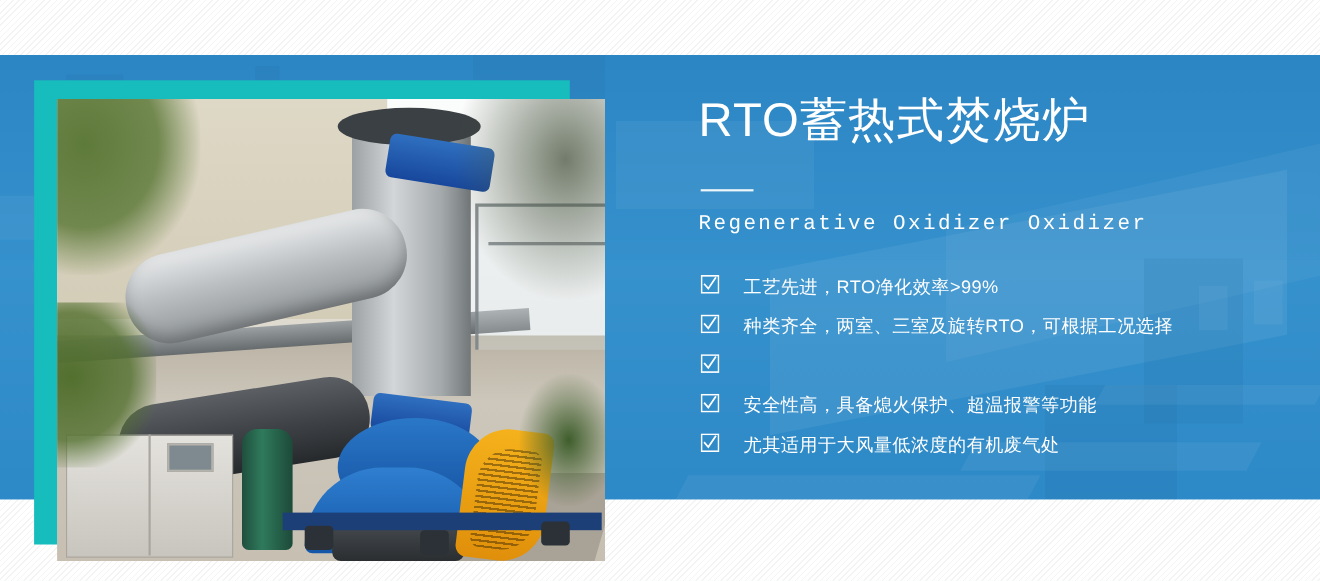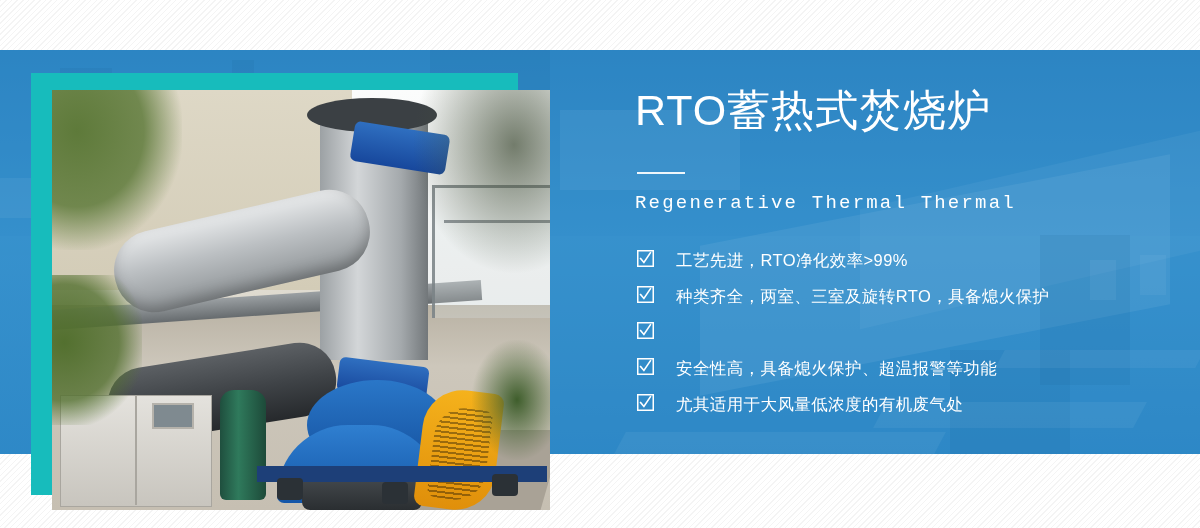--- a/index.html
+++ b/index.html
@@ -389,42 +389,42 @@
     <span class="px ph-leaf3"></span>
     <span class="px ph-leaf4"></span>
   </div>
 
   <div class="content">
 
     <h1 class="title">RTO蓄热式焚烧炉</h1>
 
     <div class="divider"></div>
 
-    <p class="subtitle">Regenerative Thermal Thermal</p>
+    <p class="subtitle">Regenerative Oxidizer Oxidizer</p>
 
     <ul class="features">
 
       <li class="feature">
         <span class="check-icon">
           <svg width="17" height="17" viewBox="0 0 17 17">
             <rect x="0.75" y="0.75" width="15.5" height="15.5" fill="none" stroke="#ffffff" stroke-width="1.5"></rect>
             <path d="M3.6 8.6 L6.9 12.4 L13.4 2.8" fill="none" stroke="#ffffff" stroke-width="1.6" stroke-linecap="square"></path>
           </svg>
         </span>
         <span class="feature-text">工艺先进，RTO净化效率&gt;99%</span>
       </li>
 
       <li class="feature">
         <span class="check-icon">
           <svg width="17" height="17" viewBox="0 0 17 17">
             <rect x="0.75" y="0.75" width="15.5" height="15.5" fill="none" stroke="#ffffff" stroke-width="1.5"></rect>
             <path d="M3.6 8.6 L6.9 12.4 L13.4 2.8" fill="none" stroke="#ffffff" stroke-width="1.6" stroke-linecap="square"></path>
           </svg>
         </span>
-        <span class="feature-text">种类齐全，两室、三室及旋转RTO，具备熄火保护</span>
+        <span class="feature-text">种类齐全，两室、三室及旋转RTO，可根据工况选择</span>
       </li>
 
       <li class="feature">
         <span class="check-icon">
           <svg width="17" height="17" viewBox="0 0 17 17">
             <rect x="0.75" y="0.75" width="15.5" height="15.5" fill="none" stroke="#ffffff" stroke-width="1.5"></rect>
             <path d="M3.6 8.6 L6.9 12.4 L13.4 2.8" fill="none" stroke="#ffffff" stroke-width="1.6" stroke-linecap="square"></path>
           </svg>
         </span>
       </li>

